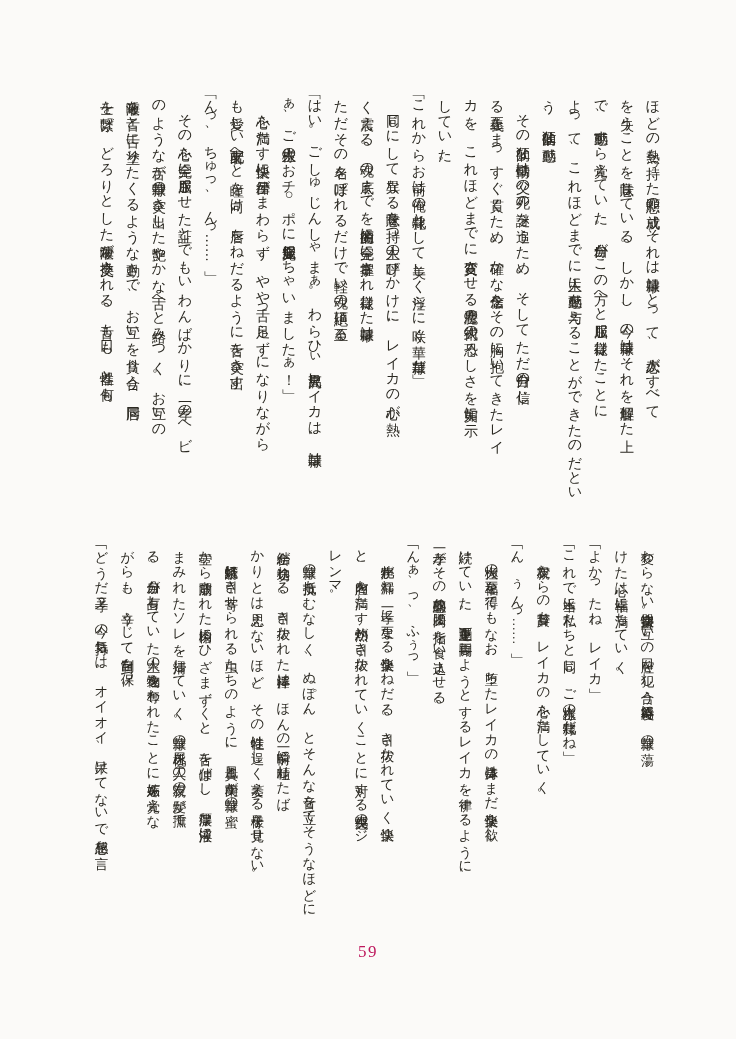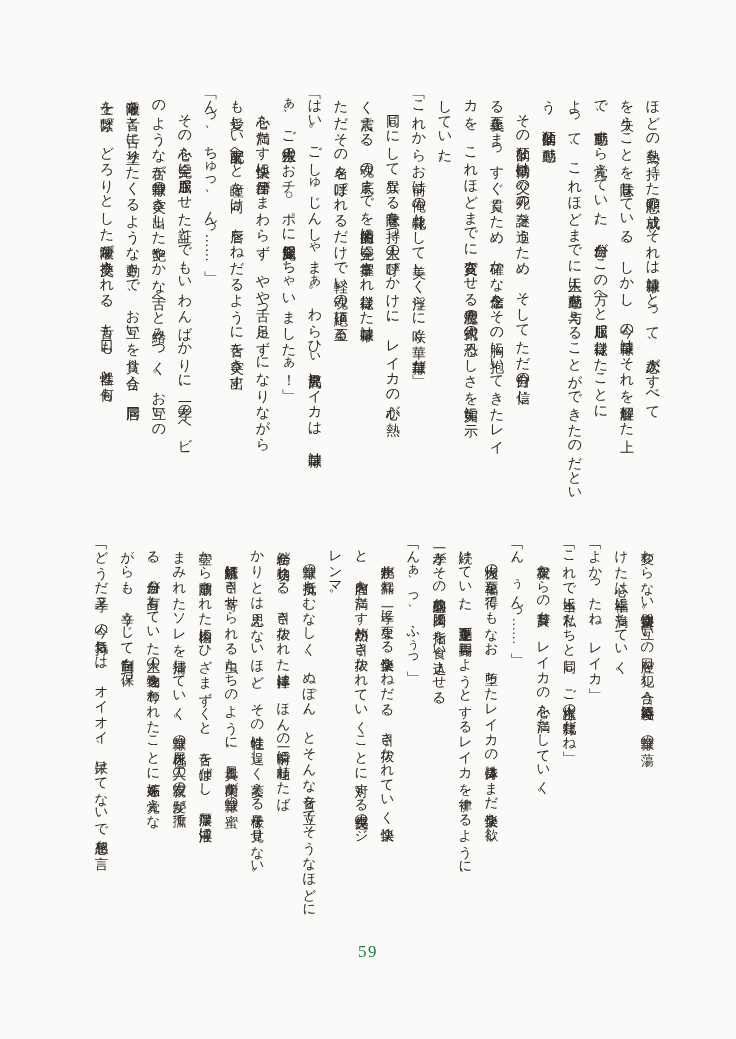--- a/index.html
+++ b/index.html
@@ -37,21 +37,21 @@
   }
   .tcol.indent { text-indent: 1em; }
   .pagenum {
     position: absolute;
     top: 942px;
     left: 0;
     width: 100%;
     text-align: center;
     font-size: 17px;
     letter-spacing: 1.5px;
-    color: #15803d;
+    color: #be185d;
   }
 </style>
 </head>
 <body>
 
 <div class="page">
   <div class="vblock vblock-top">
       <div class="tcol">ほどの熱を持った悲願の成就。それは隷華にとって、恋人がすべて</div>
       <div class="tcol">を失うことを意味している。しかし、今の隷華はそれを理解した上</div>
       <div class="tcol">で、感動すら覚えていた。自分がこの方へと屈服し隷従したことに</div>

